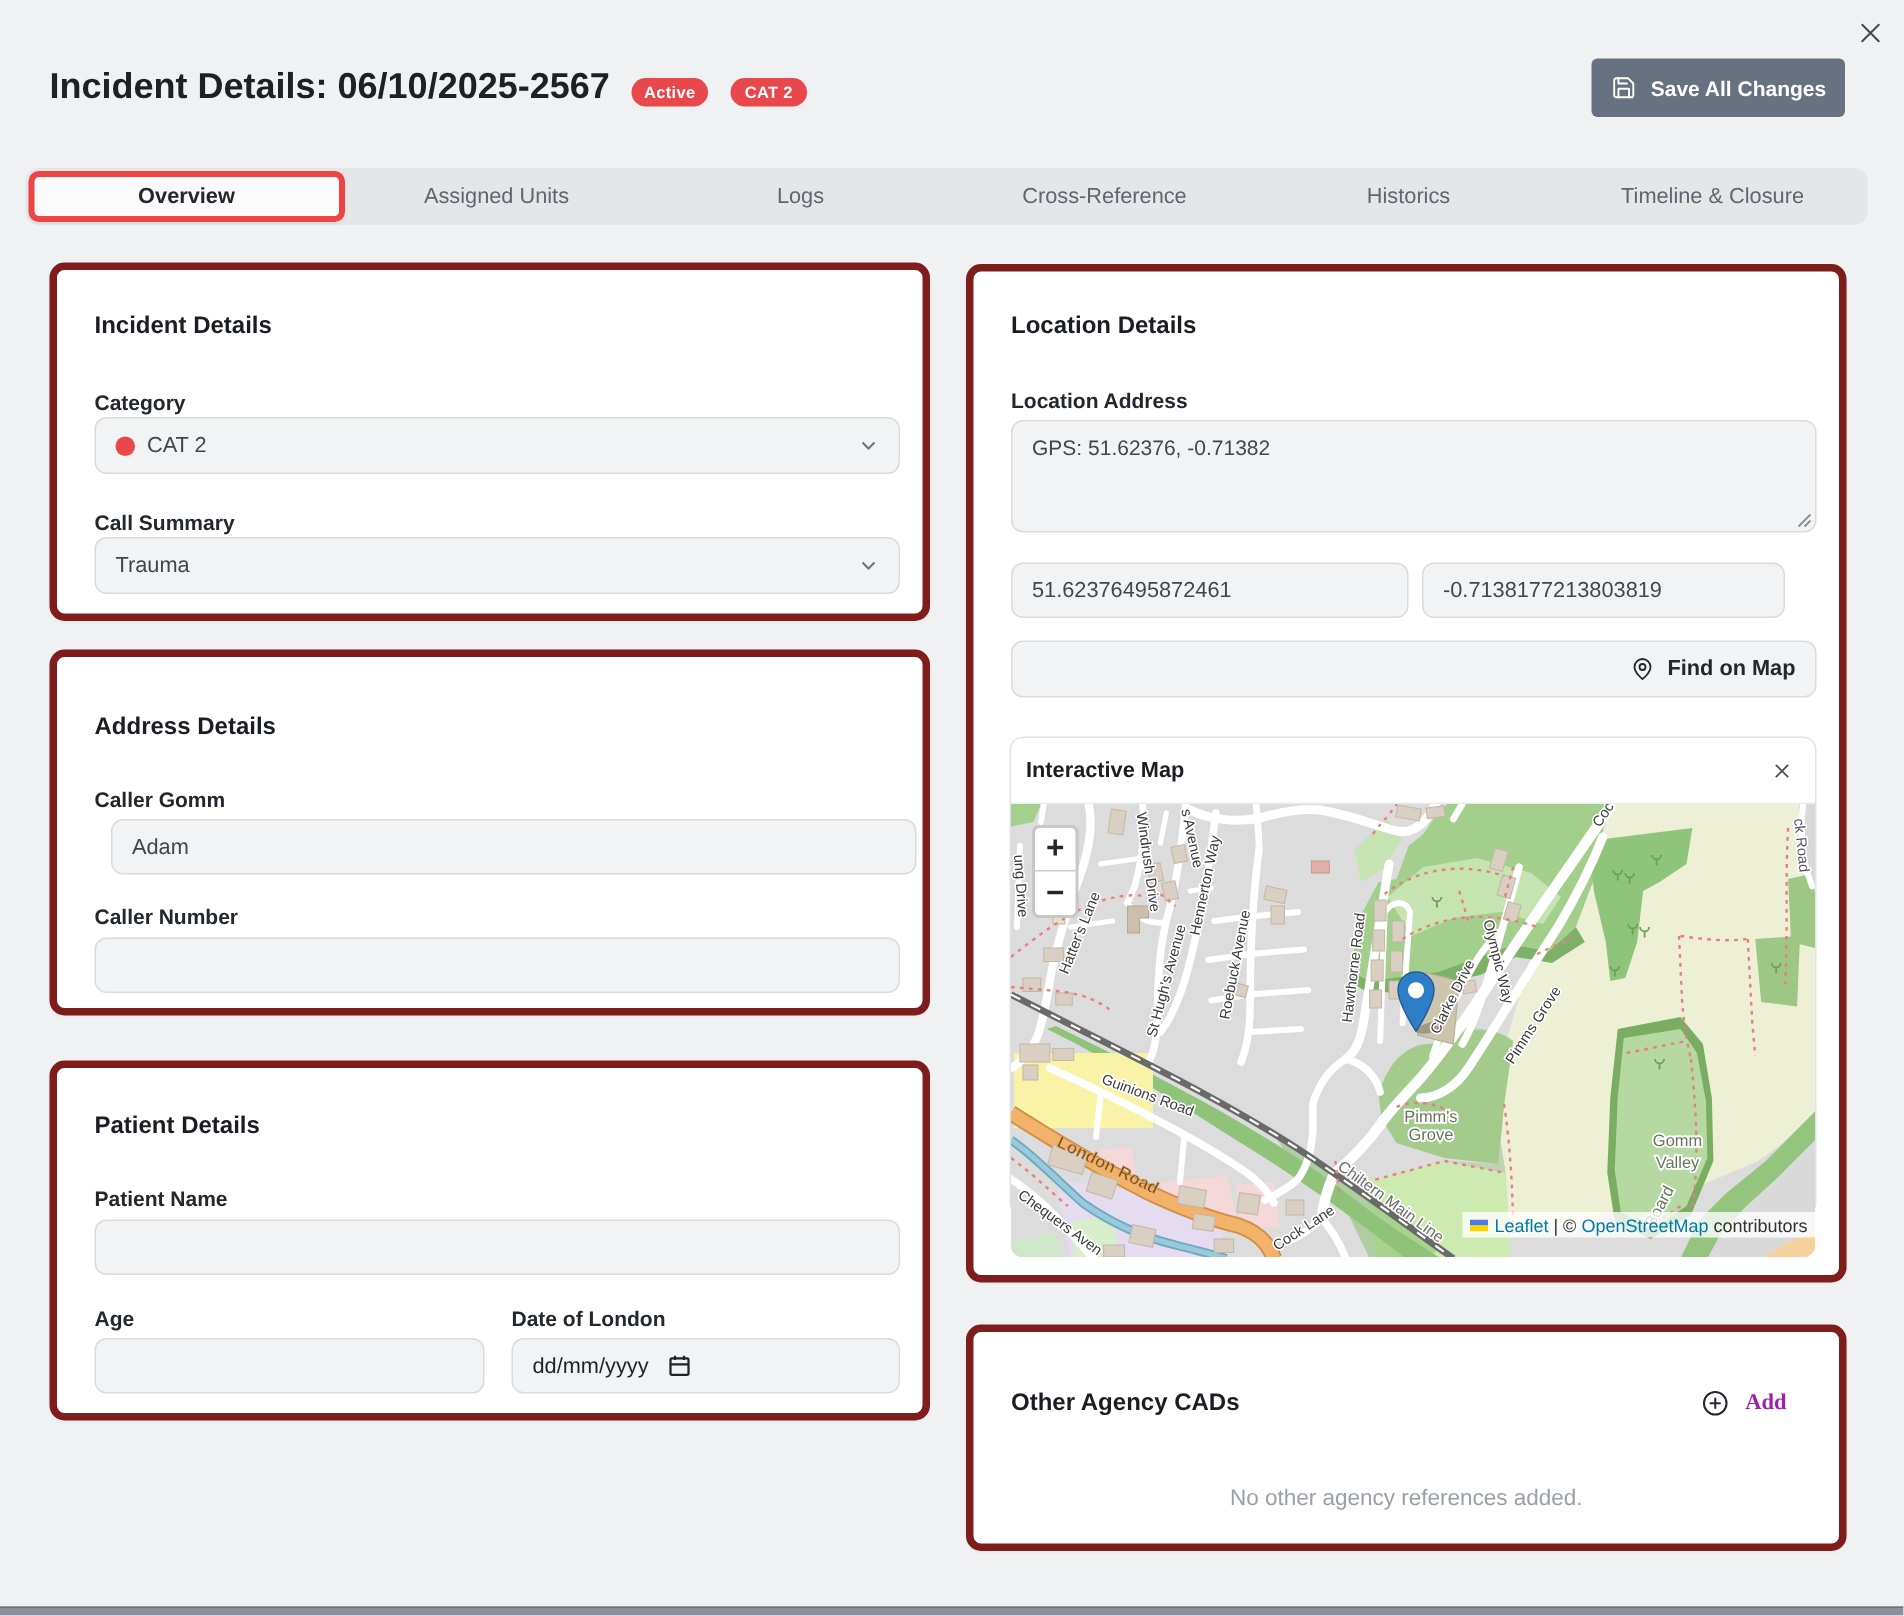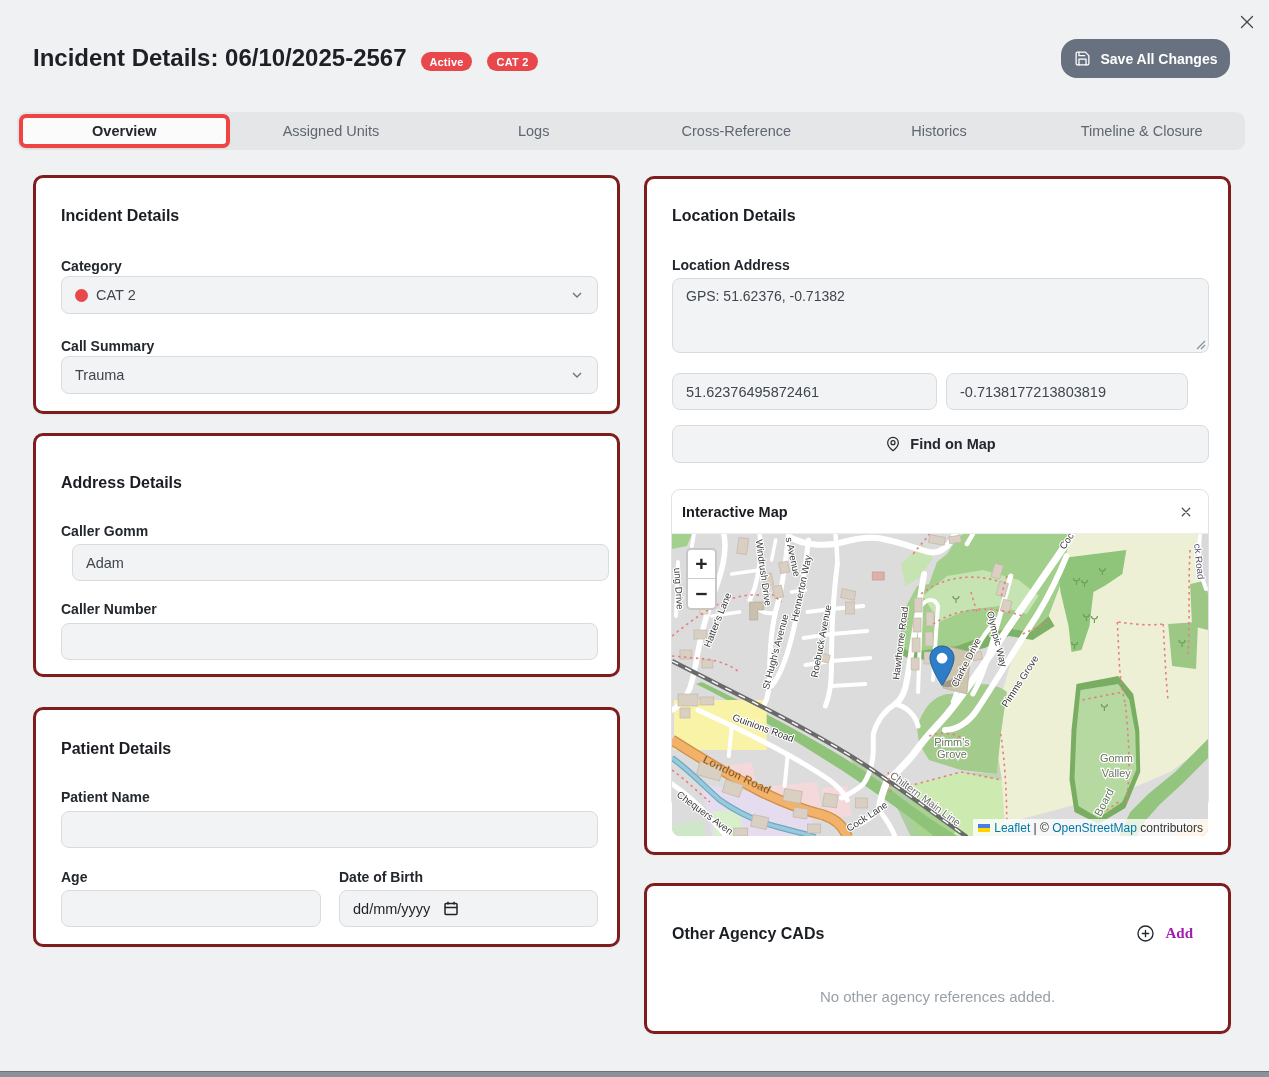--- a/index.html
+++ b/index.html
@@ -2,40 +2,40 @@
 <html><head>
 <meta charset="utf-8">
 <style>
 * { margin:0; padding:0; box-sizing:border-box; }
 html,body { width:1269px; height:1077px; overflow:hidden; }
 body { font-family:"Liberation Sans", sans-serif; background:#f0f1f3; position:relative; }
 .abs { position:absolute; }
 
 .title { left:33px; top:44px; font-size:24px; font-weight:700; color:#1d2025; }
 .pill { height:19px; border-radius:10px; background:#e8474c; color:#fff; font-size:11px; font-weight:700; display:flex; align-items:center; justify-content:center; letter-spacing:0.2px; }
-.savebtn { left:1061px; top:39px; width:169px; height:39px; background:#68717f; border-radius:16px; color:#fff; display:flex; align-items:center; justify-content:center; gap:10px; font-size:14px; font-weight:600; }
+.savebtn { left:1061px; top:39px; width:169px; height:39px; background:#68717f; border-radius:4px; color:#fff; display:flex; align-items:center; justify-content:center; gap:10px; font-size:14px; font-weight:600; }
 .closex { left:1239px; top:14px; width:16px; height:16px; }
 
 .tabbar { left:17px; top:112px; width:1228px; height:38px; background:#e5e6e8; border-radius:9px; display:flex; padding:2px; }
 .tab { flex:1; display:flex; align-items:center; justify-content:center; font-size:14.5px; color:#5f6672; font-weight:400; }
 .tab.active { background:#fbfbfc; border:4px solid #ef4444; border-radius:7px; color:#23262c; font-weight:600; box-shadow:0 1px 2px rgba(0,0,0,0.05); }
 
-.card { position:absolute; background:#fff; border:3px solid #7f1d1d; border-radius:10px; box-shadow:0 1px 2px rgba(0,0,0,0.04); }
+.card { position:absolute; background:#fff; border:5px solid #7f1d1d; border-radius:10px; box-shadow:0 1px 2px rgba(0,0,0,0.04); }
 .ctitle { position:absolute; left:25px; font-size:16px; font-weight:600; color:#1a1d22; }
 .lbl { position:absolute; left:25px; font-size:14px; font-weight:600; color:#23272e; }
 .inp { position:absolute; background:#f2f3f4; border:1px solid #d9dbde; border-radius:8px; font-size:14.5px; color:#40464e; display:flex; align-items:center; padding:0 13px; }
 .chev { position:absolute; right:12px; }
 
 .mpanel { position:absolute; left:24px; top:310px; width:538px; height:320px; border:1px solid #e2e3e6; border-radius:9px; }
 .mhead { position:absolute; left:0; top:0; right:0; height:44px; border-bottom:1px solid #eceded; font-size:14.5px; font-weight:700; color:#1a1d22; display:flex; align-items:center; padding:0 10px; }
 .mapbox { position:absolute; left:0px; top:44px; width:536px; height:302px; overflow:hidden; border-radius:0 0 8px 8px; background:#ddd; }
 .zoomctl { position:absolute; left:14px; top:14px; width:31px; height:62px; background:#fff; border:2px solid rgba(0,0,0,0.22); border-radius:5px; z-index:30; }
 .zoomctl .zb { width:100%; height:29px; display:flex; align-items:center; justify-content:center; font-size:21px; font-weight:700; color:#262626; }
 .zoomctl .zb:first-child { border-bottom:1px solid #ccc; }
-.attrib { position:absolute; right:0; bottom:0; background:rgba(255,255,255,0.78); height:17px; display:flex; align-items:center; padding:0 5px; font-size:12px; color:#333; z-index:25; white-space:pre; }
+.attrib { position:absolute; right:0; bottom:13px; background:rgba(255,255,255,0.78); height:17px; display:flex; align-items:center; padding:0 5px; font-size:12px; color:#333; z-index:25; white-space:pre; }
 .attrib a { color:#0078a8; text-decoration:none; }
 .bstrip { left:0; top:1071px; width:1269px; height:6px; background:#8b909a; border-top:1px solid #6d727a; }
 </style>
 </head>
 <body>
 
 <div class="abs title">Incident Details: 06/10/2025-2567</div>
 <div class="abs pill" style="left:421px; top:52px; width:51px;">Active</div>
 <div class="abs pill" style="left:487px; top:52px; width:51px;">CAT 2</div>
 <div class="abs savebtn">
@@ -82,42 +82,42 @@
   <div class="inp" style="left:36px; top:108px; width:537px; height:37px;">Adam</div>
   <div class="lbl" style="top:165px;">Caller Number</div>
   <div class="inp" style="left:25px; top:187px; width:537px; height:37px;"></div>
 </div>
 
 <div class="card" style="left:33px; top:707px; width:587px; height:240px;">
   <div class="ctitle" style="top:30px;">Patient Details</div>
   <div class="lbl" style="top:79px;">Patient Name</div>
   <div class="inp" style="left:25px; top:101px; width:537px; height:37px;"></div>
   <div class="lbl" style="top:159px;">Age</div>
-  <div class="lbl" style="left:303px; top:159px;">Date of Birth</div>
+  <div class="lbl" style="left:303px; top:159px;">Date of London</div>
   <div class="inp" style="left:25px; top:180px; width:260px; height:37px;"></div>
   <div class="inp" style="left:303px; top:180px; width:259px; height:37px; color:#1f2329;">dd/mm/yyyy
     <svg style="margin-left:14px;" width="14" height="15" viewBox="0 0 14 15" fill="none">
         <rect x="1" y="2.5" width="12" height="11" rx="1" stroke="#1f2329" stroke-width="1.5"></rect>
         <path d="M1 6.5 H13" stroke="#1f2329" stroke-width="1.5"></path>
         <path d="M4 0.8 V3.6 M10 0.8 V3.6" stroke="#1f2329" stroke-width="1.5"></path>
       </svg>
   </div>
 </div>
 
 <div class="card" style="left:644px; top:176px; width:587px; height:679px;">
   <div class="ctitle" style="top:28px;">Location Details</div>
   <div class="lbl" style="top:78px;">Location Address</div>
   <div class="inp" style="left:25px; top:99px; width:537px; height:75px; align-items:flex-start; padding-top:9px; font-size:14px;">GPS: 51.62376, -0.71382
     <svg style="position:absolute; right:2px; bottom:2px;" width="10" height="10" viewBox="0 0 10 10">
         <path d="M9 1 L1 9 M9 5 L5 9" stroke="#8a9099" stroke-width="1.2"></path>
       </svg>
   </div>
   <div class="inp" style="left:25px; top:194px; width:265px; height:37px;">51.62376495872461</div>
   <div class="inp" style="left:299px; top:194px; width:242px; height:37px;">-0.7138177213803819</div>
-  <div class="inp" style="left:25px; top:246px; width:537px; height:38px; justify-content:center; font-weight:600; color:#23272e; gap:9px;">
+  <div class="inp" style="left:25px; top:246px; width:537px; height:38px; justify-content:flex-end; font-weight:600; color:#23272e; gap:9px;">
     <svg width="16" height="16" viewBox="0 0 24 24" fill="none" stroke="#23272e" stroke-width="1.8" stroke-linecap="round" stroke-linejoin="round">
         <path d="M20 10c0 6-8 12-8 12s-8-6-8-12a8 8 0 0 1 16 0z"></path>
         <circle cx="12" cy="10" r="3"></circle>
       </svg>
     Find on Map
   </div>
   <div class="mpanel">
     <div class="mhead">Interactive Map
       <svg style="position:absolute; right:17px; top:17px;" width="10" height="10" viewBox="0 0 12 12">
           <path d="M1.5 1.5 L10.5 10.5 M10.5 1.5 L1.5 10.5" stroke="#4a4f56" stroke-width="1.5" stroke-linecap="round"></path>

